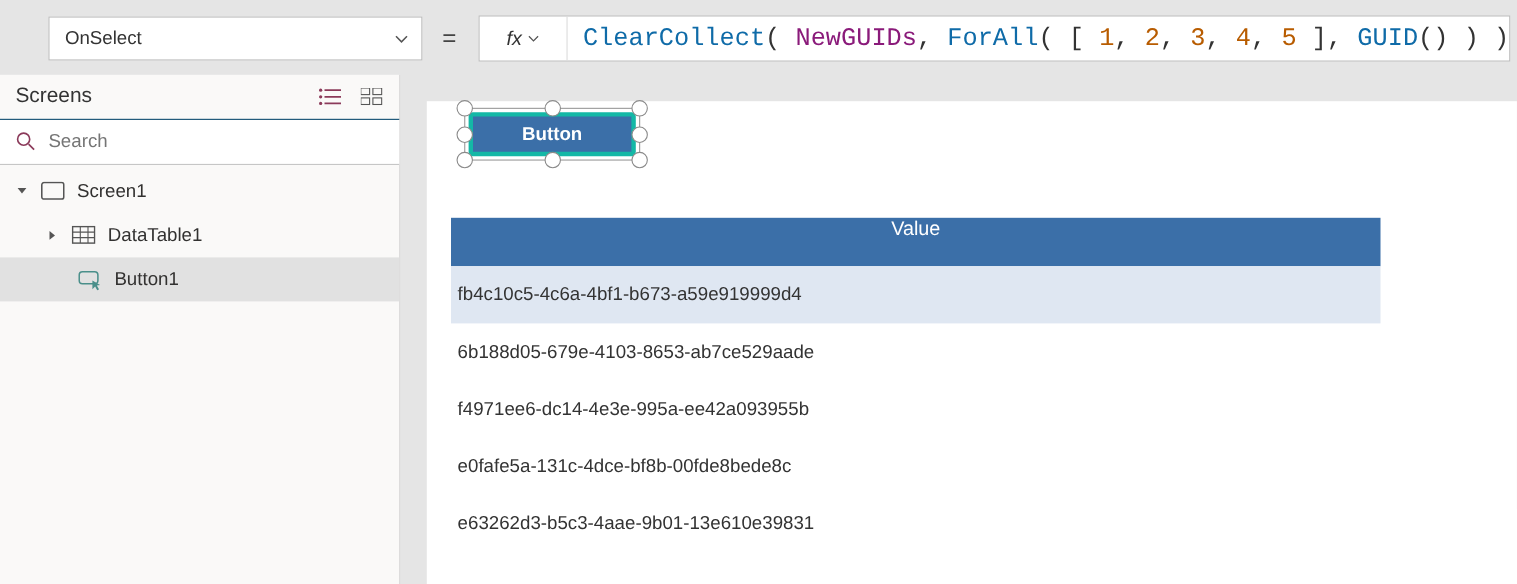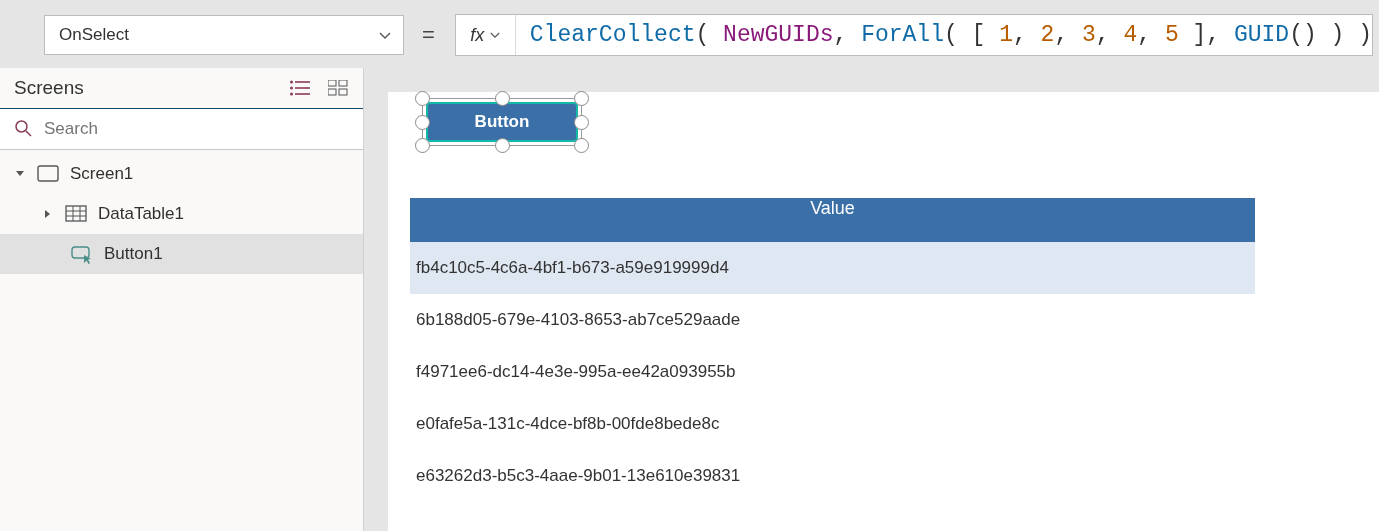--- a/index.html
+++ b/index.html
@@ -22,21 +22,21 @@
     display:flex; align-items:center; justify-content:space-between;
     padding:0 12px 0 14px; font-size:17px; color:#333;
   }
   .chev { font-size:13px; color:#555; }
   .eq { font-size:22px; color:#444; padding:0 6px 0 4px; }
   .fx-bar {
     flex:1; height:42px; background:#fff; border:1px solid #bcbcbc;
     display:flex; align-items:center; margin-right:6px;
   }
   .fx-btn {
-    width:60px; height:100%; border-right:1px solid #dcdcdc;
+    width:80px; height:100%; border-right:1px solid #dcdcdc;
     display:flex; align-items:center; justify-content:center; gap:6px;
     font-style:italic; font-size:18px; color:#333;
   }
   .fx-text { font-family: Consolas, "Courier New", monospace; font-size:23px; padding-left:14px; white-space:pre; }
   .tok-fn   { color:#0f6ba8; }
   .tok-name { color:#333; }
   .tok-id   { color:#8a1a7a; }
   .tok-num  { color:#b85c00; }
 
   
@@ -75,21 +75,21 @@
   .tree-row.indent1 { padding-left:42px; }
   .tree-row.indent2 { padding-left:70px; }
   .tree-row.selected { background:#e1e1e1; }
   .tree-toggle { width:12px; display:inline-flex; justify-content:center; color:#555; font-size:12px; }
   .tree-icon { display:inline-flex; width:24px; height:24px; align-items:center; justify-content:center; }
 
   
   .canvas-btn {
     position:absolute; top:10px; left:38px;
     width:152px; height:40px;
-    background:#3b6fa8; color:#fff; border:2px solid #14b8a6;
+    background:#3b6fa8; color:#fff; border:4px solid #14b8a6;
     display:flex; align-items:center; justify-content:center;
     font-size:17px; font-weight:600; border-radius:4px;
   }
   .sel-box {
     position:absolute; top:6px; left:34px; width:160px; height:48px;
     border:1px solid #9a9a9a; pointer-events:none;
   }
   .handle {
     position:absolute; width:15px; height:15px; background:#fff;
     border:1px solid #8a8a8a; border-radius:50%;

